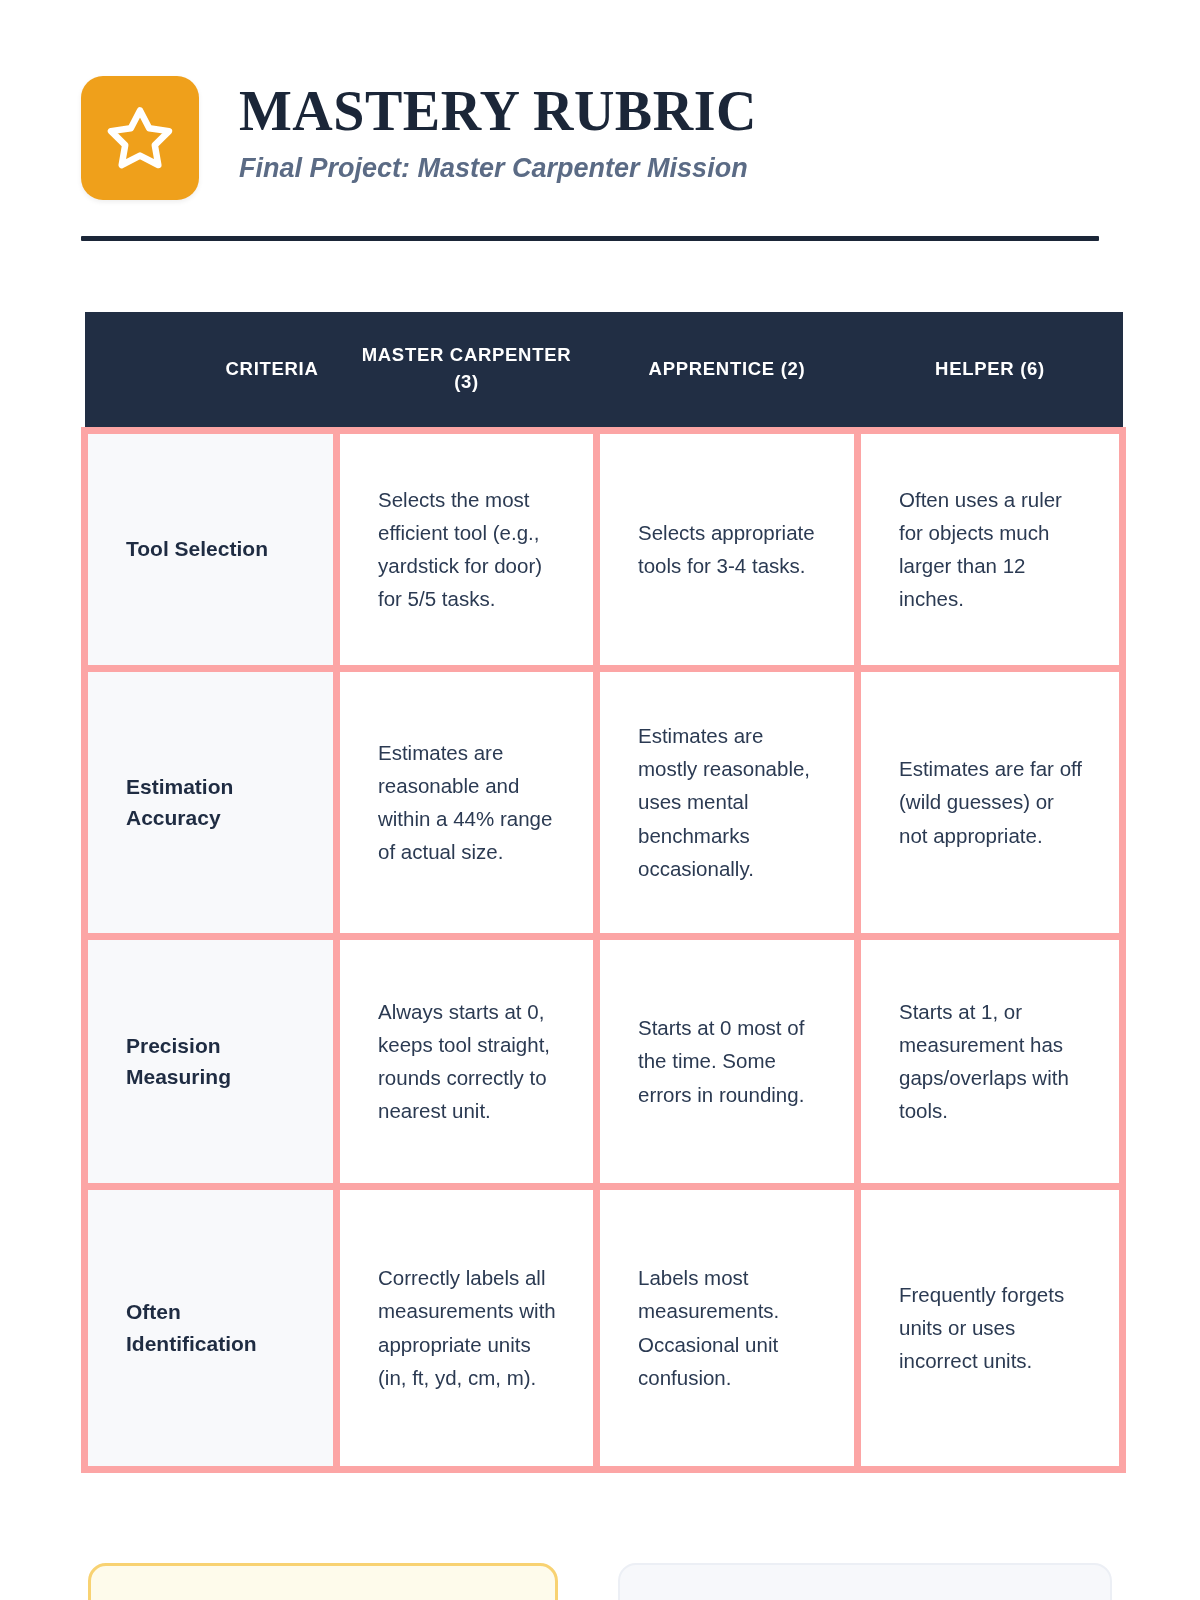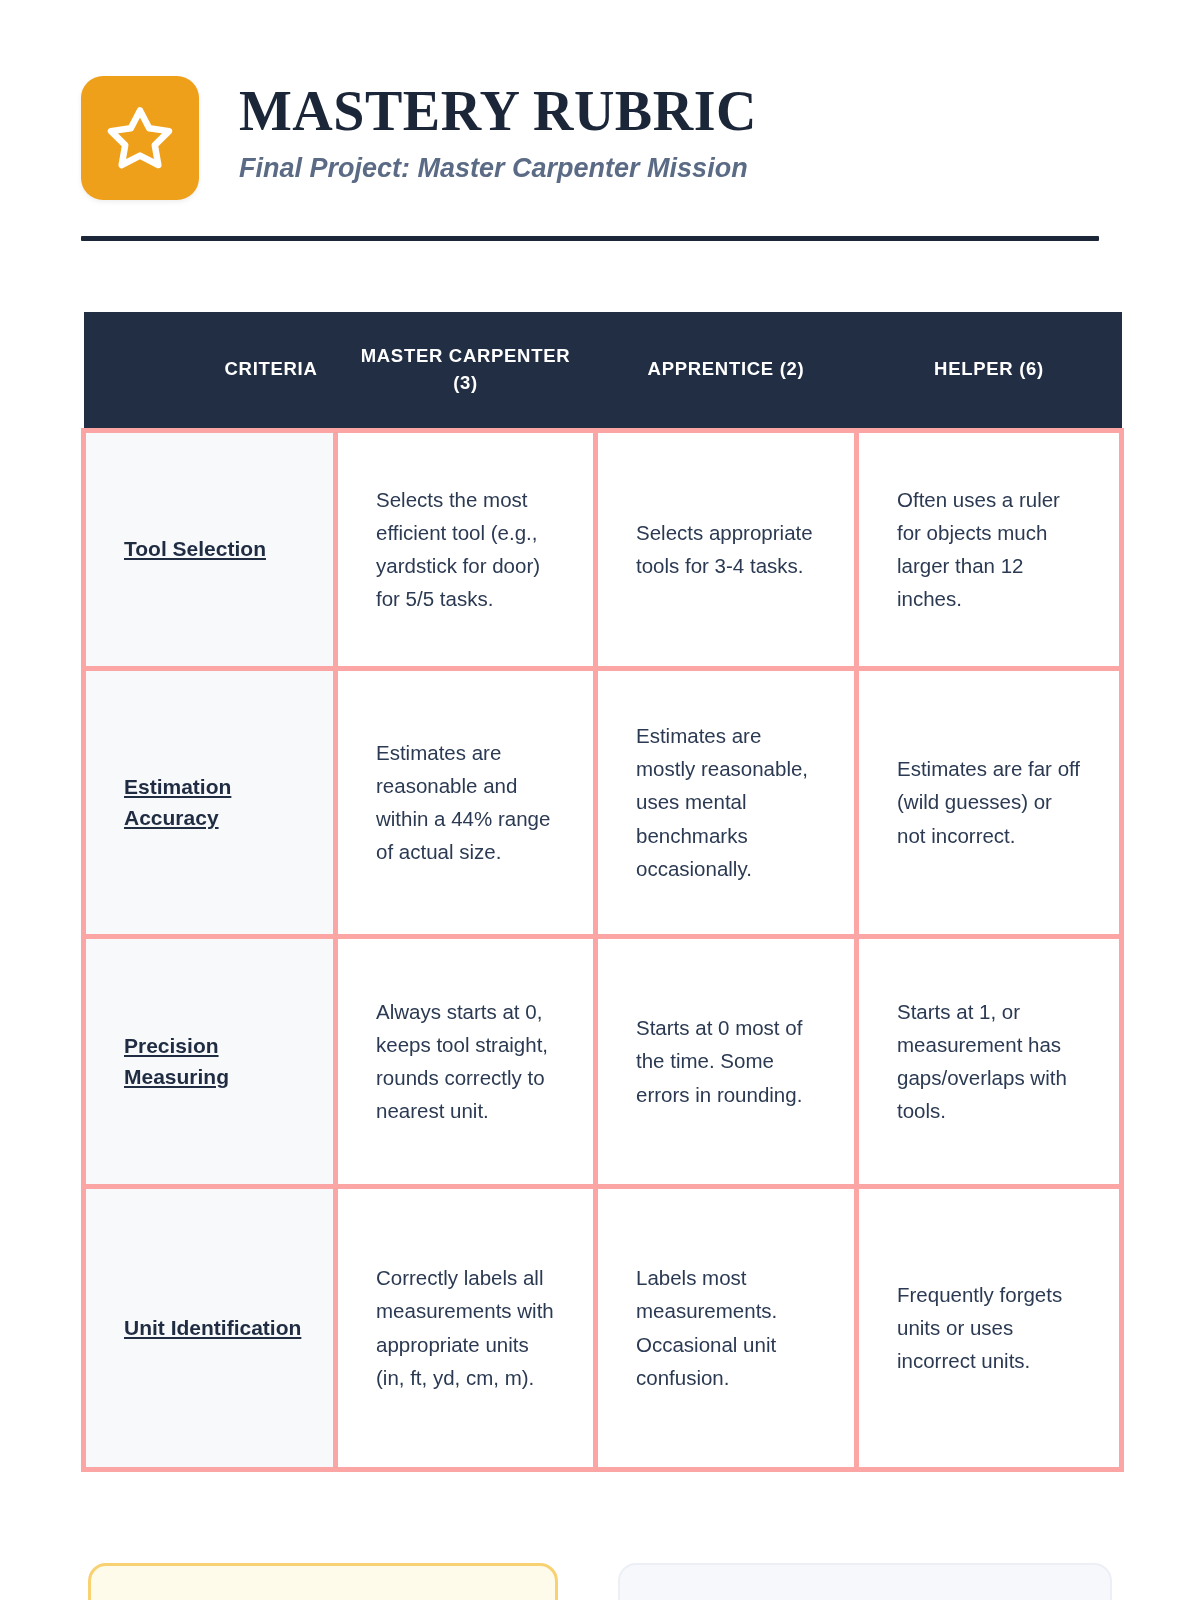--- a/index.html
+++ b/index.html
@@ -114,37 +114,36 @@
   }
 
   th.th-criteria {
     text-align: right;
     padding-left: 26px;
   }
 
   th.th-level { text-align: center; }
 
   tbody td {
-    border: 5px solid #fca5a5;
+    border: 7px solid #fca5a5;
     vertical-align: middle;
     font-size: 20.5px;
     line-height: 1.62;
     color: #2b3a52;
     background: #ffffff;
     padding: 26px 24px;
   }
 
   tbody td.criteria-cell {
     background: #f8f9fb;
     font-weight: bold;
     font-size: 21px;
     color: #1f2c42;
     padding-left: 38px;
     line-height: 1.5;
-    text-decoration: underline;
   }
 
   tbody td.desc-cell {
     padding-left: 38px;
     padding-right: 34px;
   }
 
   tbody tr.r1 td { height: 238px; }
   tbody tr.r2 td { height: 268px; }
   tbody tr.r3 td { height: 250px; }
@@ -212,30 +211,30 @@
       <tr class="r1">
         <td class="criteria-cell">Tool Selection</td>
         <td class="desc-cell">Selects the most efficient tool (e.g., yardstick for door) for 5/5 tasks.</td>
         <td class="desc-cell">Selects appropriate tools for 3-4 tasks.</td>
         <td class="desc-cell">Often uses a ruler for objects much larger than 12 inches.</td>
       </tr>
       <tr class="r2">
         <td class="criteria-cell">Estimation Accuracy</td>
         <td class="desc-cell">Estimates are reasonable and within a 44% range of actual size.</td>
         <td class="desc-cell">Estimates are mostly reasonable, uses mental benchmarks occasionally.</td>
-        <td class="desc-cell">Estimates are far off (wild guesses) or not incorrect.</td>
+        <td class="desc-cell">Estimates are far off (wild guesses) or not appropriate.</td>
       </tr>
       <tr class="r3">
         <td class="criteria-cell">Precision Measuring</td>
         <td class="desc-cell">Always starts at 0, keeps tool straight, rounds correctly to nearest unit.</td>
         <td class="desc-cell">Starts at 0 most of the time. Some errors in rounding.</td>
         <td class="desc-cell">Starts at 1, or measurement has gaps/overlaps with tools.</td>
       </tr>
       <tr class="r4">
-        <td class="criteria-cell">Unit Identification</td>
+        <td class="criteria-cell">Often Identification</td>
         <td class="desc-cell">Correctly labels all measurements with appropriate units (in, ft, yd, cm, m).</td>
         <td class="desc-cell">Labels most measurements. Occasional unit confusion.</td>
         <td class="desc-cell">Frequently forgets units or uses incorrect units.</td>
       </tr>
     </tbody>
   </table>
 
   <div class="card card-tip"></div>
   <div class="card card-note"></div>
 

